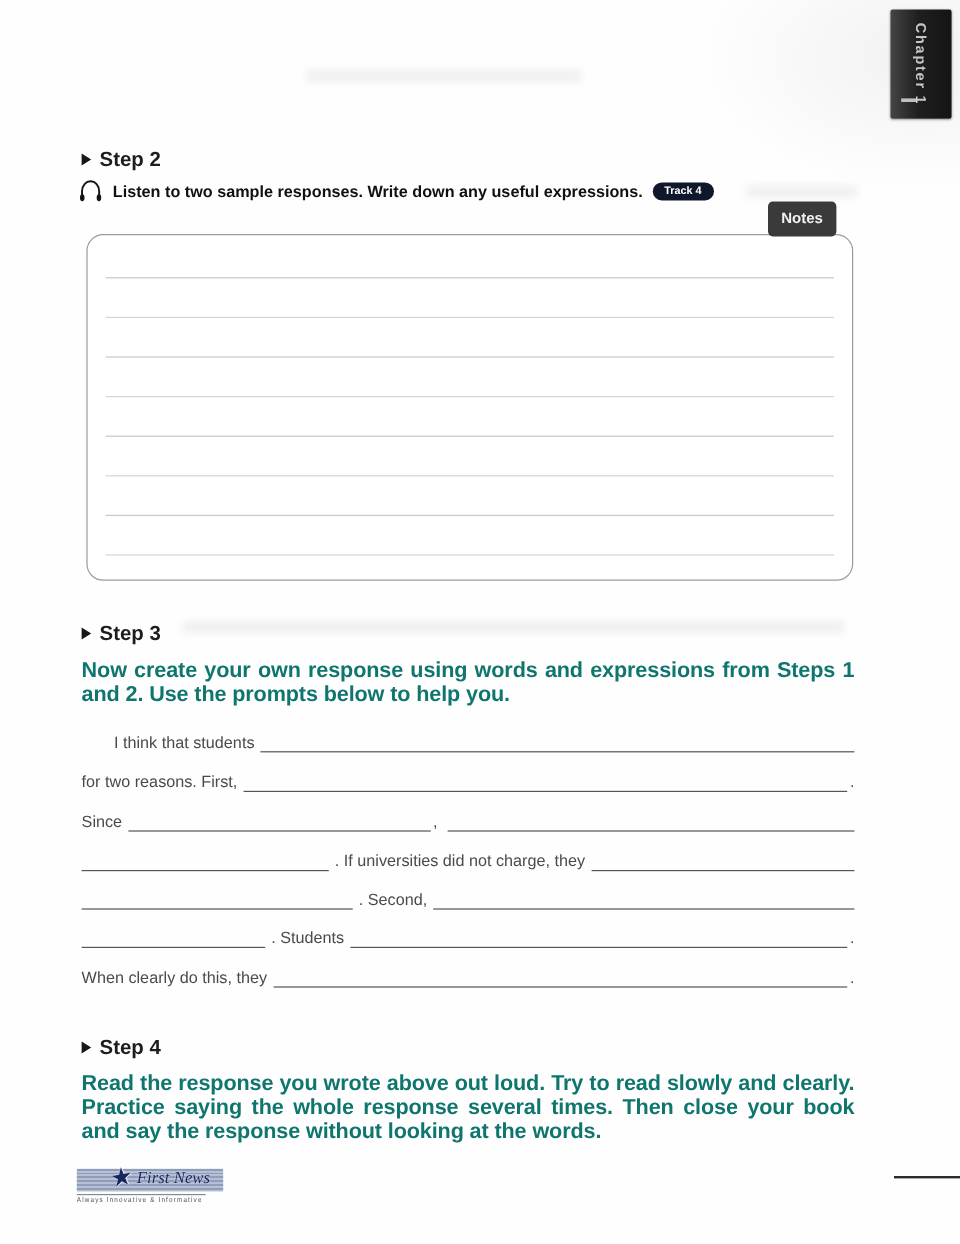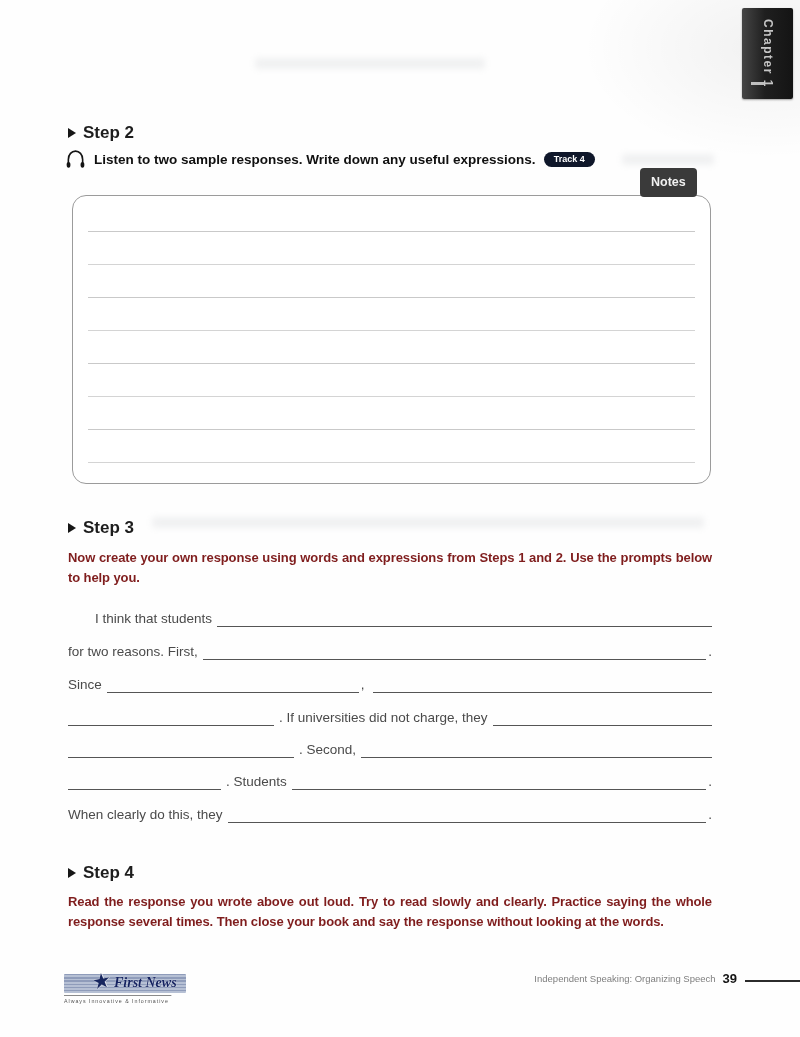--- a/index.html
+++ b/index.html
@@ -27,42 +27,42 @@
   .track-badge{margin-left:8px;background:#0f172a;color:#fff;font-size:9px;font-weight:bold;
       padding:2px 10px 3px;border-radius:8px;white-space:nowrap;}
   
   .notes-badge{position:absolute;left:640px;top:168px;background:#3a3a3a;color:#f1f1f1;
       font-size:12.5px;font-weight:bold;padding:7px 11px 8px;border-radius:4px;z-index:2;}
   .notes-box{position:absolute;left:72px;top:195px;width:637px;height:287px;background:#fff;
       border:1.6px solid #9b9b9b;border-radius:14px;z-index:1;}
   .rule{position:absolute;left:15px;right:15px;height:1px;background:#c9c9c9;}
   .rule:nth-child(even){background:#d4d4d4;}
   
-  .para{position:absolute;left:68px;width:644px;font-size:13px;font-weight:bold;
-      letter-spacing:-0.1px;line-height:20px;text-align:justify;color:#7f1d1d;}
+  .para{position:absolute;left:68px;width:644px;font-size:18px;font-weight:bold;
+      letter-spacing:-0.1px;line-height:20px;text-align:justify;color:#0f766e;}
   
   .prompt-row{position:absolute;left:68px;width:644px;height:26px;display:flex;
       align-items:center;font-size:13.5px;color:#4a4a4a;}
   .ptext{line-height:15px;white-space:nowrap;}
   .pmid{margin:0 5px;}
   .plead{margin-right:5px;}
   .punct{line-height:15px;margin-left:2px;}
   .blank{height:16px;border-bottom:1.8px solid #555;}
   .grow{flex:1;}
   .indent{width:27px;}
   
   .logo{position:absolute;left:64px;top:974px;width:122px;}
   .logo-box{position:relative;width:122px;height:19px;
       background:repeating-linear-gradient(180deg,#8f9cba 0 1.5px,#b6c0d4 1.5px 3.2px);
       border-radius:1px;}
   .star{position:absolute;left:28px;top:-5px;font-size:21px;color:#17265f;
       transform:rotate(-10deg) skewX(-6deg);
       text-shadow:0 0 1px #fff,1px 0 0 rgba(255,255,255,.7);}
   .logo-text{position:absolute;left:50px;top:1px;font-family:"Liberation Serif",serif;
-      font-style:italic;font-weight:bold;font-size:14px;color:#152361;
+      font-style:italic;font-weight:normal;font-size:14px;color:#152361;
       text-shadow:0 0 1px #ffffff;white-space:nowrap;}
   .tagline{margin-top:2px;border-top:1px solid #8a8a8a;padding-top:2px;font-size:6px;
       letter-spacing:1.1px;color:#525252;white-space:nowrap;transform:scaleX(.88);
       transform-origin:left;}
   .footer-right{position:absolute;left:440px;top:971px;width:297px;display:flex;
       align-items:center;justify-content:flex-end;}
   .footer-label{font-size:9.5px;color:#7e7e7e;white-space:nowrap;}
   .footer-page{font-size:13px;font-weight:bold;color:#141414;margin-left:7px;}
   .footer-rule{position:absolute;left:745px;top:980px;width:55px;height:2px;background:#2b2b2b;}
 </style>
@@ -169,19 +169,15 @@
   <div class="para" style="top:892px">Read the response you wrote above out loud. Try to read slowly and clearly. Practice saying the whole response several times. Then close your book and say the response without looking at the words.</div>
 
   <div class="logo">
     <div class="logo-box">
       <span class="star">★</span>
       <span class="logo-text">First News</span>
     </div>
     <div class="tagline">Always Innovative &amp; Informative</div>
   </div>
 
-  <div class="footer-right">
-    <span class="footer-label">Independent Speaking: Organizing Speech</span>
-    <span class="footer-page">39</span>
-  </div>
   <div class="footer-rule"></div>
 
 </div>
 
 </body></html>

